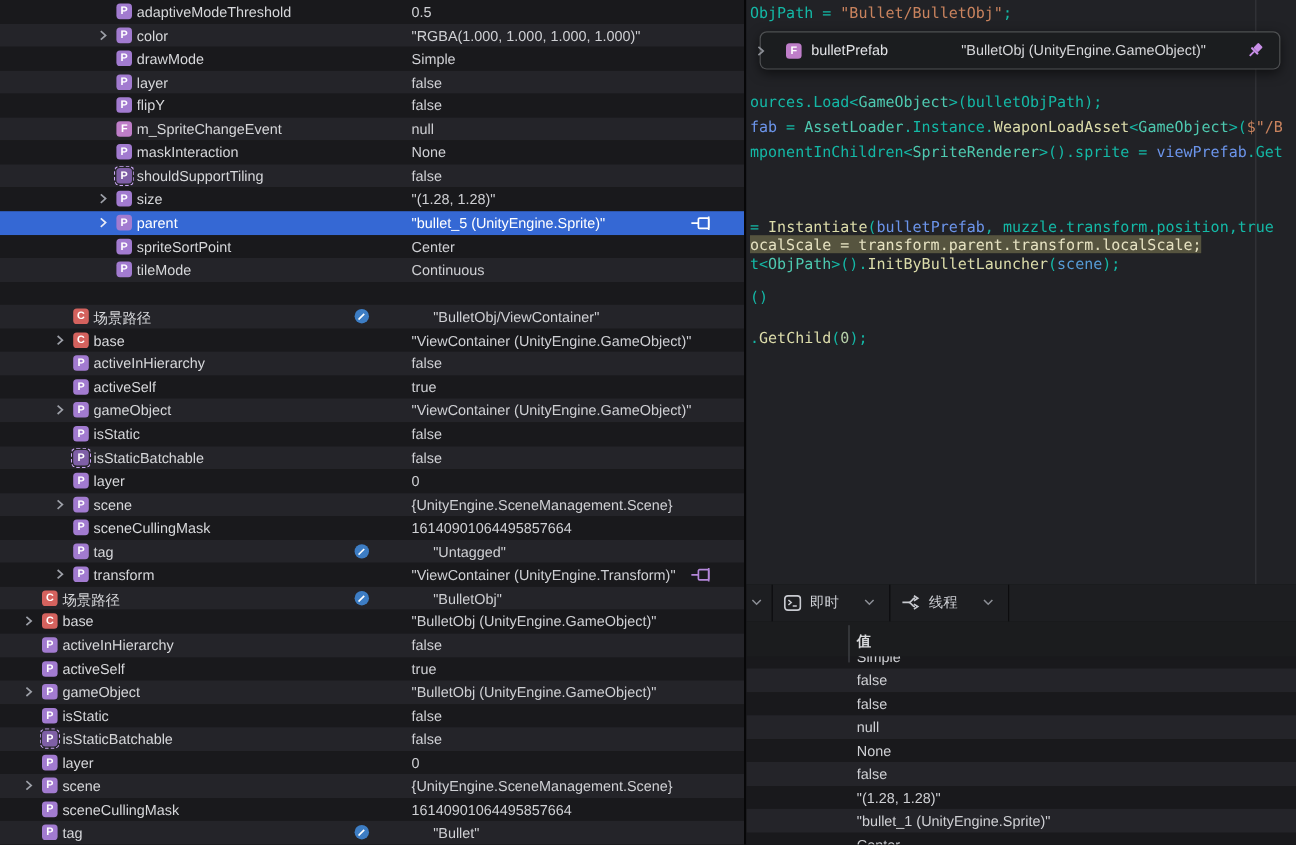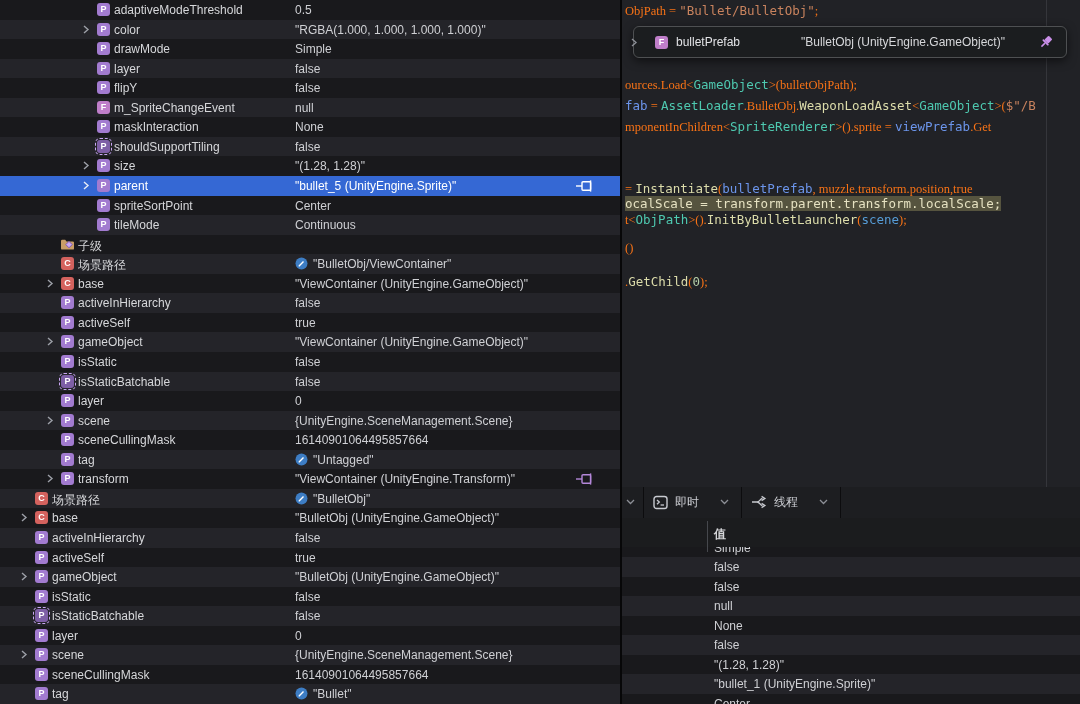--- a/index.html
+++ b/index.html
@@ -17,31 +17,31 @@
   .badge{position:absolute;top:3px;width:13px;height:13px;border-radius:3px;
          display:flex;align-items:center;justify-content:center;
          font-size:9px;font-weight:bold;color:#fff;line-height:1;}
   .badge-p{background:#A27BD0;}
   .badge-f{background:#BF7EC9;}
   .badge-c{background:#D4625E;}
   .badge-dashed{outline:1px dashed #C9A6F2;outline-offset:1px;background:#7E5FA6;}
   .gicon{position:absolute;top:3px;line-height:0;}
   .nm{position:absolute;top:3px;white-space:nowrap;}
   .val{position:absolute;left:295px;top:3px;display:flex;align-items:flex-start;gap:5px;}
-  .valtext{font-size:12px;color:#CFD0D4;white-space:nowrap;}
+  .valtext{font-size:12px;color:#CFD0D4;white-space:nowrap;margin-left:48px;}
   .pencil{line-height:0;margin-top:0px;}
   .rowpin{position:absolute;left:576px;top:4px;line-height:0;}
   
   #vdivider{position:absolute;left:620px;top:0;width:2px;height:704px;background:#070708;}
   
   #editor{position:absolute;left:622px;top:0;width:458px;height:487px;background:#212226;overflow:hidden;}
   #guide{position:absolute;left:424px;top:0;width:1px;height:487px;background:#35363B;}
   .codeline{position:absolute;left:3px;white-space:pre;font-family:"DejaVu Sans Mono","Liberation Mono",monospace;
             font-size:12.5px;line-height:16px;}
-  .tok-plain{color:#f97316;font-family:Liberation Serif, serif;} .tok-type{color:#4EC9B0;} .tok-str{color:#C9835E;}
+  .tok-plain{color:#14b8a6;} .tok-type{color:#4EC9B0;} .tok-str{color:#C9835E;}
   .tok-method{color:#DCDCAA;} .tok-kw{color:#569CD6;} .tok-var{color:#6C95EB;} .tok-num{color:#B5CEA8;}
   .tok-hl{color:#E6E2C2;background:#56543F;}
   
   #popup{position:absolute;left:11px;top:26px;width:432px;height:30px;background:#1B1D1F;
          border:1px solid #4E5052;border-radius:6px;box-shadow:0 3px 10px rgba(0,0,0,.55);
          display:flex;align-items:center;}
   #popup .badge{position:static;margin-left:21px;}
   #popup-name{margin-left:8px;font-size:12px;color:#E2E3E6;}
   #popup-value{position:absolute;left:167px;font-size:12px;color:#D6D7DA;white-space:nowrap;}
   #popup-pin{position:absolute;right:12px;top:7px;line-height:0;}
@@ -158,27 +158,20 @@
           <span class="valtext">Center</span>
         </span>
       </div>
       <div class="vrow light" style="top: 215.111px;">
         <span class="badge badge-p" style="left:97px">P</span>
         <span class="nm" style="left:114px">tileMode</span>
         <span class="val">
           <span class="valtext">Continuous</span>
         </span>
       </div>
-      <div class="vrow dark" style="top: 234.667px;">
-        <span class="gicon" style="left:60px"><svg width="15" height="13" viewBox="0 0 15 13">
-            <path d="M1 3 q0-1.2 1.2-1.2 h3 l1.3 1.6 h6.3 q1.2 0 1.2 1.2 v5.8 q0 1.2-1.2 1.2 H2.2 Q1 11.6 1 10.4 Z" fill="#C99E67"></path>
-            <path d="M9 3.4 L12.2 6.6 L9 9.8 L5.8 6.6 Z" fill="#CBA9F2" stroke="#7E5BB5" stroke-width="1"></path>
-          </svg></span>
-        <span class="nm" style="left:78px">子级</span>
-      </div>
       <div class="vrow light" style="top: 254.222px;">
         <span class="badge badge-c" style="left:61px">C</span>
         <span class="nm" style="left:78px">场景路径</span>
         <span class="val">
           <span class="pencil"><svg width="13" height="13" viewBox="0 0 13 13">
               <circle cx="6.5" cy="6.5" r="6" fill="#3D7DC4"></circle>
               <path d="M4.1 8.9 L8.5 4.5" stroke="#fff" stroke-width="1.4"></path>
               <path d="M3.6 9.6 l1.4 -0.3 l-1.1 -1.1 z" fill="#fff"></path>
             </svg></span>
           <span class="valtext">"BulletObj/ViewContainer"</span>
@@ -381,21 +374,21 @@
       </div>
     </div>
 
   <div id="vdivider"></div>
 
   <div id="editor">
     <div id="guide"></div>
     <div id="codelines">
         <div class="codeline" style="top: 3px;"><span class="tok-plain">ObjPath = </span><span class="tok-str">"Bullet/BulletObj"</span><span class="tok-plain">;</span></div>
         <div class="codeline" style="top: 77px;"><span class="tok-plain">ources.Load&lt;</span><span class="tok-type">GameObject</span><span class="tok-plain">&gt;(bulletObjPath);</span></div>
-        <div class="codeline" style="top: 98px;"><span class="tok-var">fab</span><span class="tok-plain"> = </span><span class="tok-type">AssetLoader</span><span class="tok-plain">.BulletObj.</span><span class="tok-method">WeaponLoadAsset</span><span class="tok-plain">&lt;</span><span class="tok-type">GameObject</span><span class="tok-plain">&gt;(</span><span class="tok-str">$"/B</span></div>
+        <div class="codeline" style="top: 98px;"><span class="tok-var">fab</span><span class="tok-plain"> = </span><span class="tok-type">AssetLoader</span><span class="tok-plain">.Instance.</span><span class="tok-method">WeaponLoadAsset</span><span class="tok-plain">&lt;</span><span class="tok-type">GameObject</span><span class="tok-plain">&gt;(</span><span class="tok-str">$"/B</span></div>
         <div class="codeline" style="top: 119px;"><span class="tok-plain">mponentInChildren&lt;</span><span class="tok-type">SpriteRenderer</span><span class="tok-plain">&gt;().sprite = </span><span class="tok-var">viewPrefab</span><span class="tok-plain">.Get</span></div>
         <div class="codeline" style="top: 181px;"><span class="tok-plain">= </span><span class="tok-method">Instantiate</span><span class="tok-plain">(</span><span class="tok-var">bulletPrefab</span><span class="tok-plain">, muzzle.transform.position,true</span></div>
         <div class="codeline" style="top: 196px;"><span class="tok-hl">ocalScale = transform.parent.transform.localScale;</span></div>
         <div class="codeline" style="top: 212px;"><span class="tok-plain">t&lt;</span><span class="tok-type">ObjPath</span><span class="tok-plain">&gt;().</span><span class="tok-method">InitByBulletLauncher</span><span class="tok-plain">(</span><span class="tok-kw">scene</span><span class="tok-plain">);</span></div>
         <div class="codeline" style="top: 240px;"><span class="tok-plain">()</span></div>
         <div class="codeline" style="top: 274px;"><span class="tok-plain">.</span><span class="tok-method">GetChild</span><span class="tok-plain">(</span><span class="tok-num">0</span><span class="tok-plain">);</span></div>
       </div>
     <div id="popup">
       <span id="popup-chevron"><svg width="8" height="9" viewBox="0 0 8 9">
             <path d="M2 1 L6 4.5 L2 8" stroke="#8C8F96" stroke-width="1.4" fill="none"></path>

